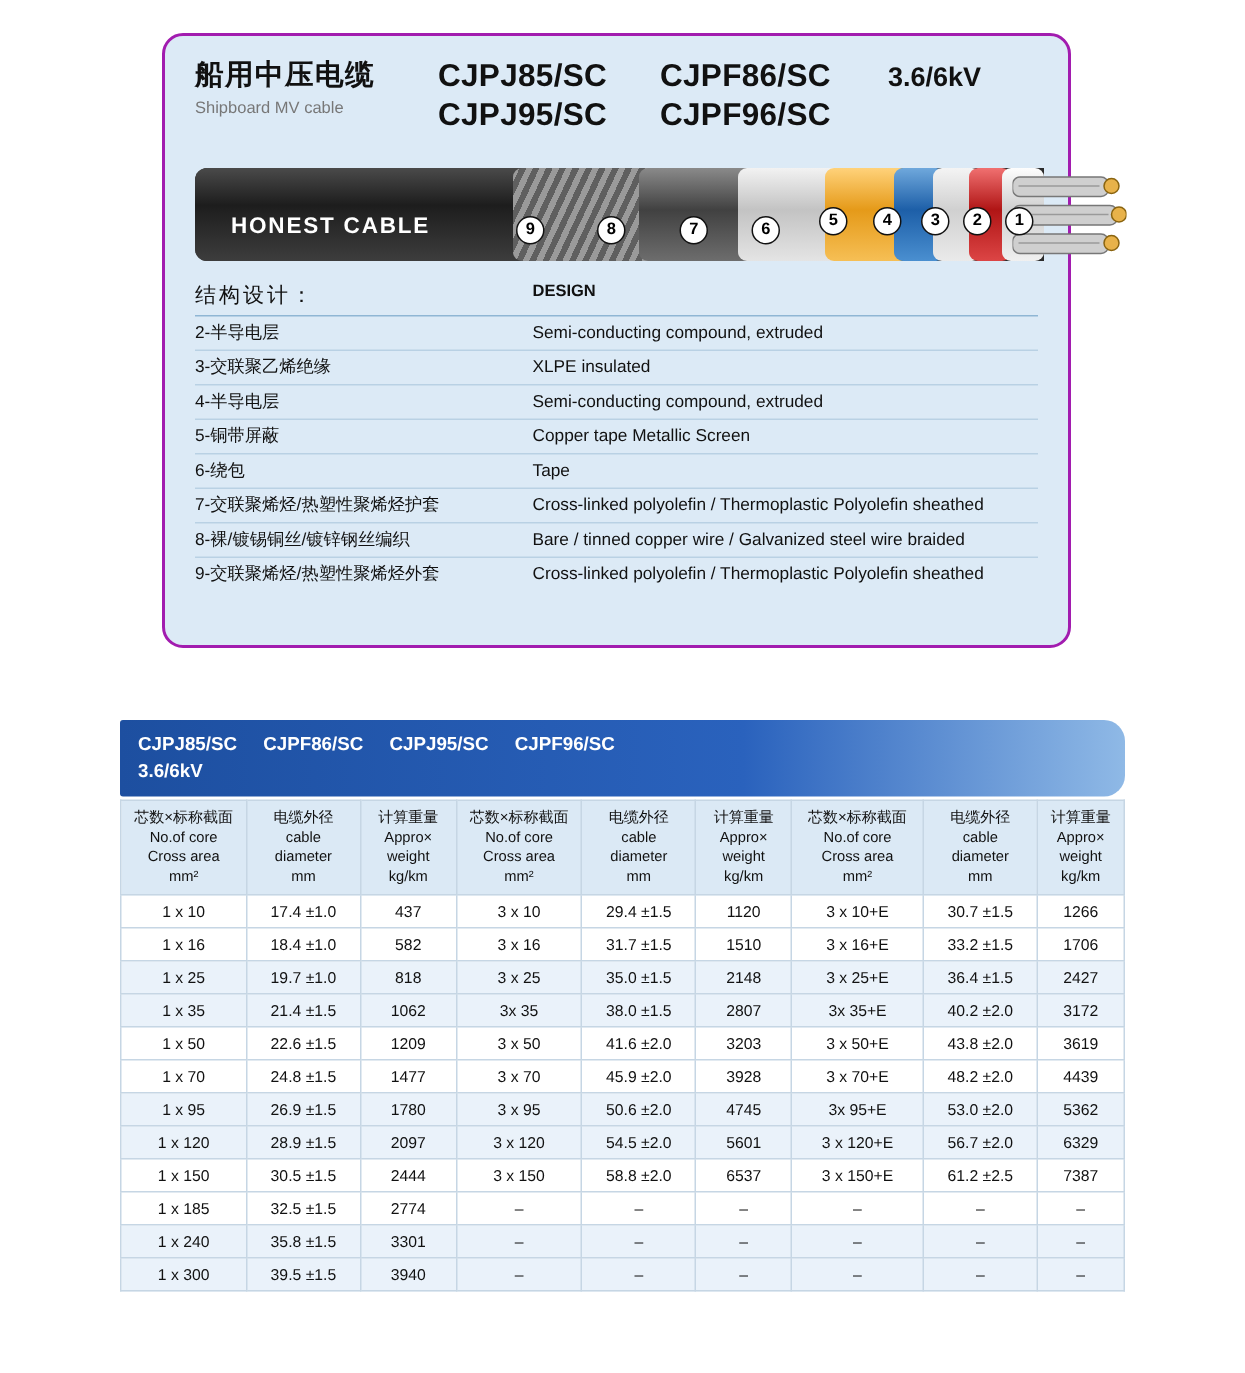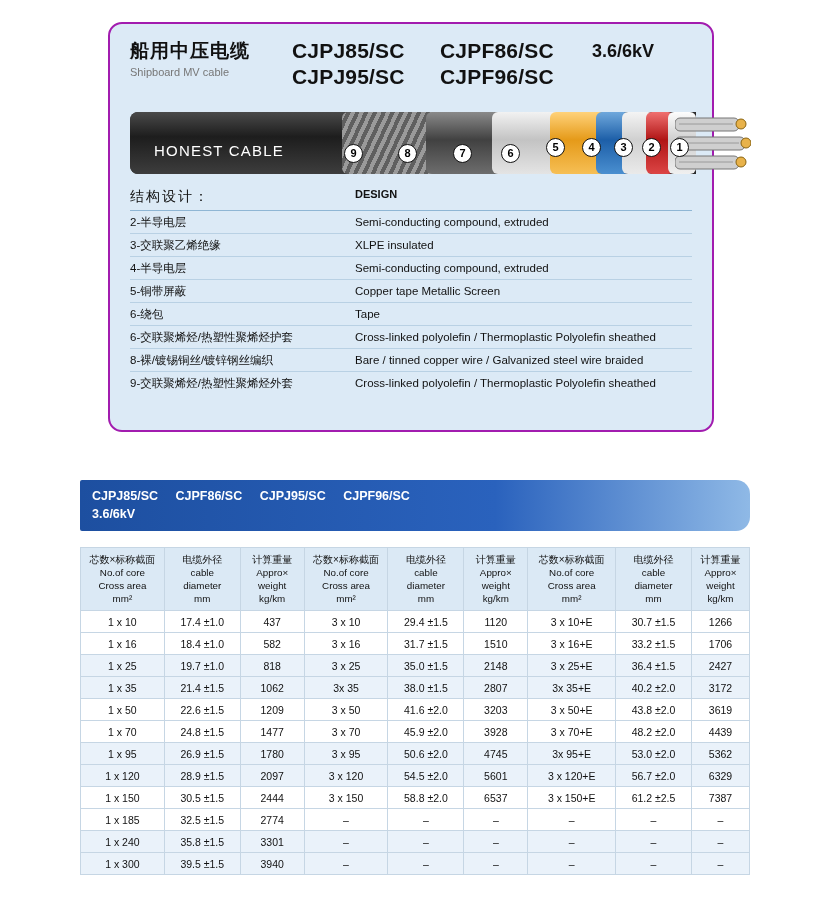--- a/index.html
+++ b/index.html
@@ -97,21 +97,21 @@
   .l3{left:492px;width:32px;background:linear-gradient(#f4f4f4,#d0d0d0 45%,#eaeaea);}
   .l2{left:516px;width:28px;background:linear-gradient(#f07070,#b01515 45%,#dc4545);}
   .l1{left:538px;width:28px;background:linear-gradient(#fdfdfd,#cfcfcf 45%,#f0f0f0);}
 
   .brand{
     position:absolute;
     left:24px;top:30px;
     color:#fff;
     font-size:15px;
     letter-spacing:1.2px;
-    font-weight:normal;
+    font-weight:bold;
     z-index:6;
   }
   .cores{
     position:absolute;
     left:545px;top:14px;
     width:76px;height:56px;
     z-index:5;
   }
   .num{
     position:absolute;
@@ -166,21 +166,21 @@
     padding:7px 10px 8px 12px;
     font-size:12.5px;
     font-weight:bold;
     line-height:18px;
     border-radius:2px 14px 14px 2px;
   }
   .tbl-head .codes-line span{margin-right:14px;}
   table{
     border-collapse:collapse;
     width:670px;
-    margin-top:16px;
+    margin-top:2px;
     font-size:10.5px;
     color:#111;
   }
   th,td{
     border:1px solid #c6d6e4;
     text-align:center;
     padding:2px 2px;
   }
   thead th{
     background:#dbe9f5;
@@ -276,21 +276,21 @@
     </div>
     <div class="drow">
       <div class="c1">5-铜带屏蔽</div>
       <div class="c2">Copper tape Metallic Screen</div>
     </div>
     <div class="drow">
       <div class="c1">6-绕包</div>
       <div class="c2">Tape</div>
     </div>
     <div class="drow">
-      <div class="c1">6-交联聚烯烃/热塑性聚烯烃护套</div>
+      <div class="c1">7-交联聚烯烃/热塑性聚烯烃护套</div>
       <div class="c2">Cross-linked  polyolefin / Thermoplastic  Polyolefin  sheathed</div>
     </div>
     <div class="drow">
       <div class="c1">8-裸/镀锡铜丝/镀锌钢丝编织</div>
       <div class="c2">Bare / tinned copper wire / Galvanized steel wire braided</div>
     </div>
     <div class="drow" style="border-bottom:none">
       <div class="c1">9-交联聚烯烃/热塑性聚烯烃外套</div>
       <div class="c2">Cross-linked polyolefin / Thermoplastic Polyolefin sheathed</div>
     </div>

